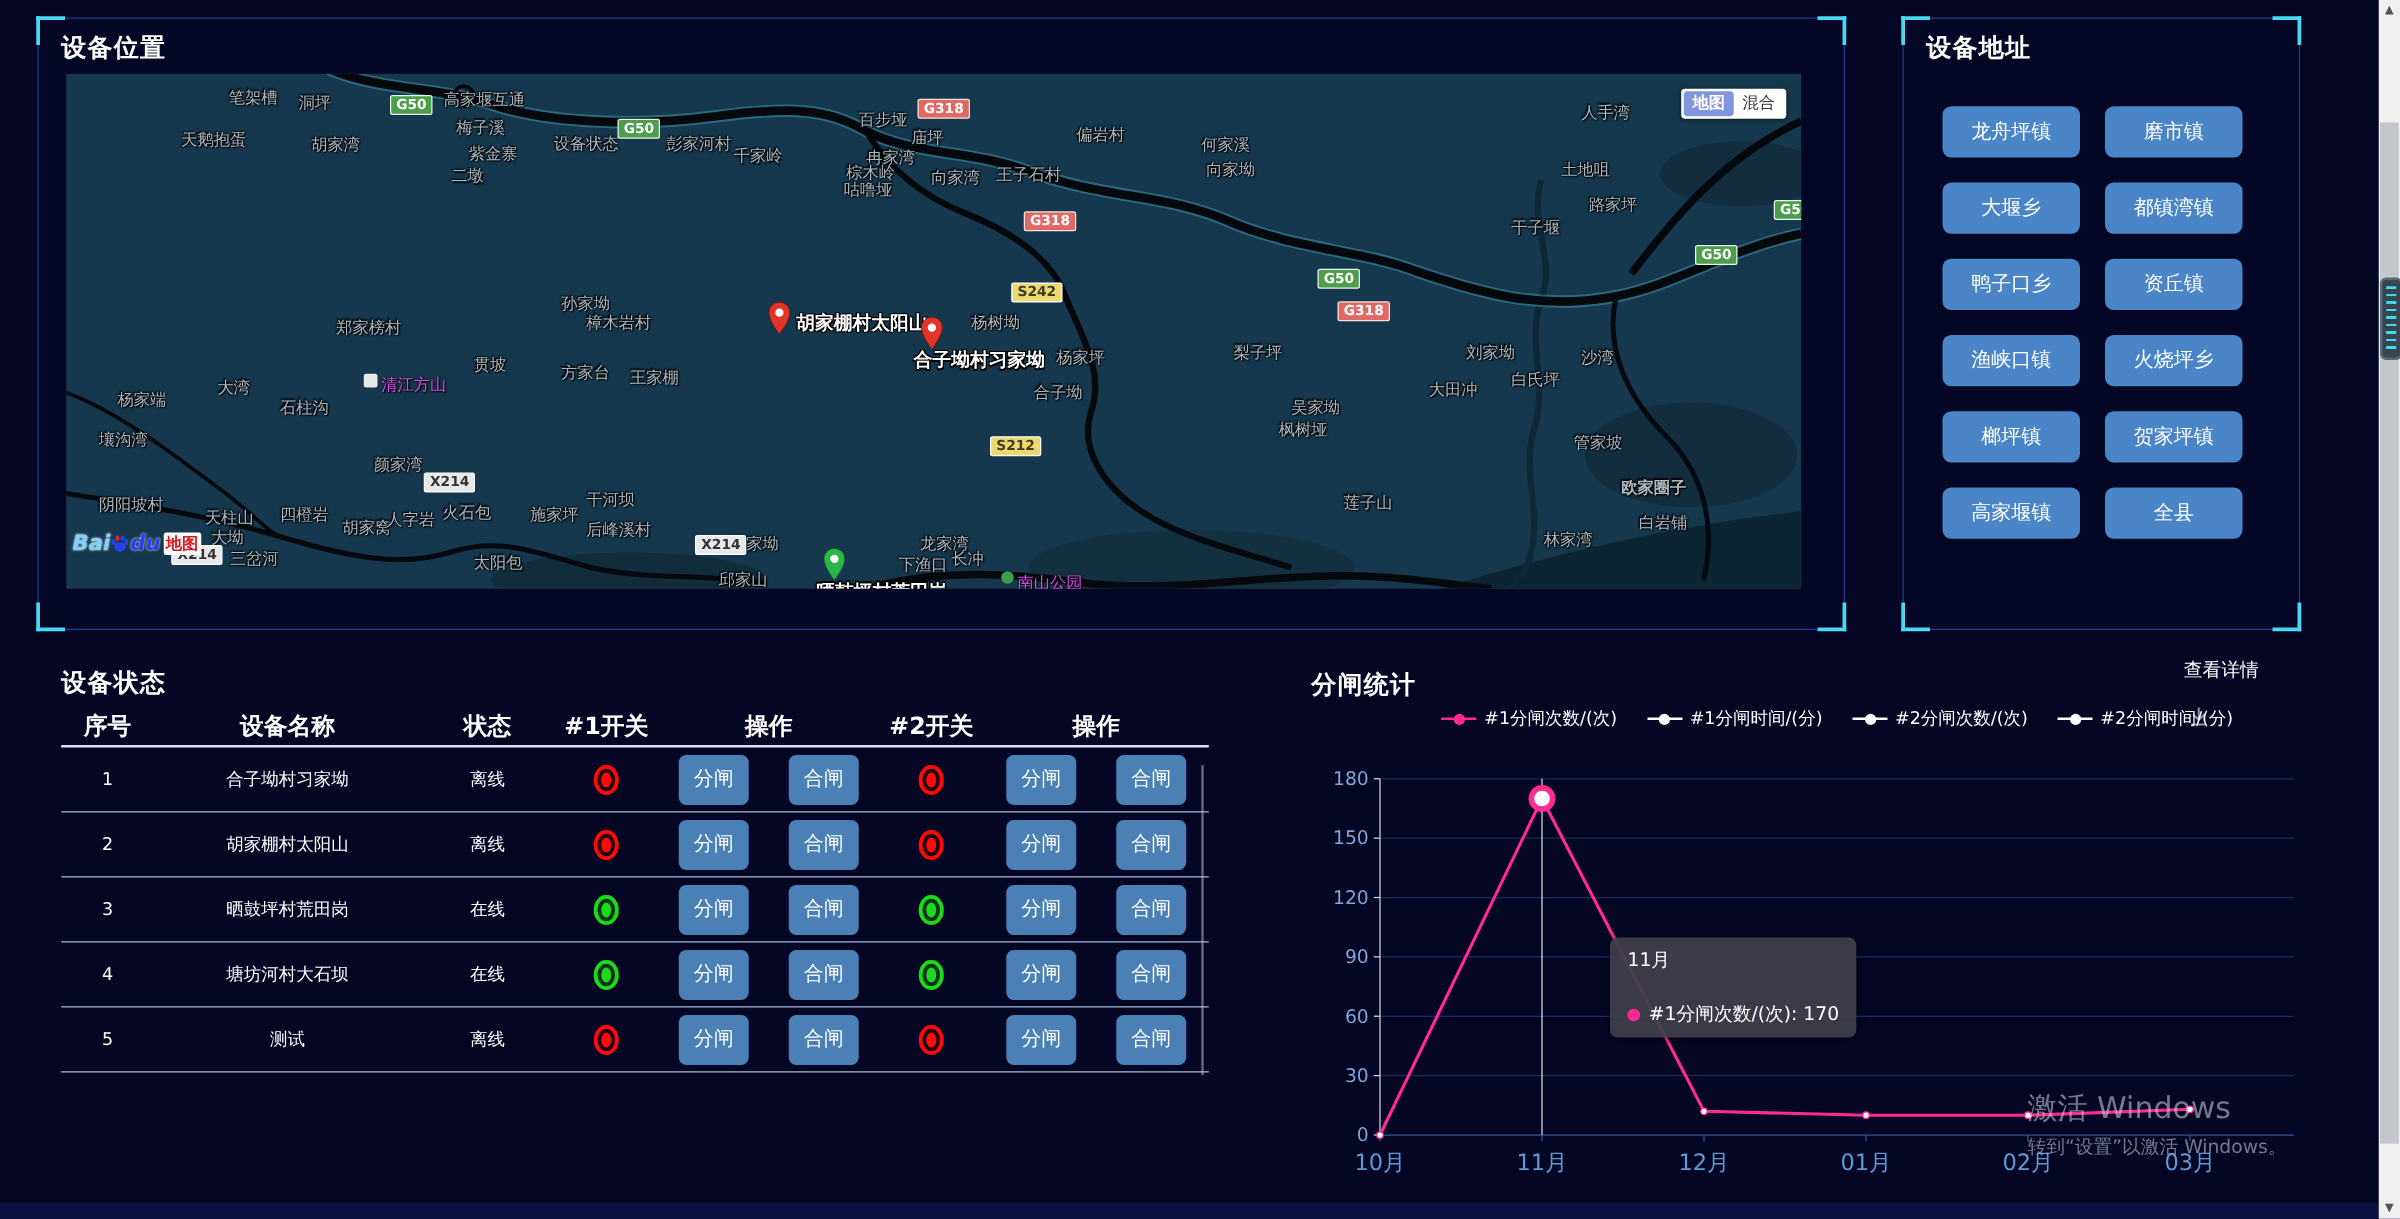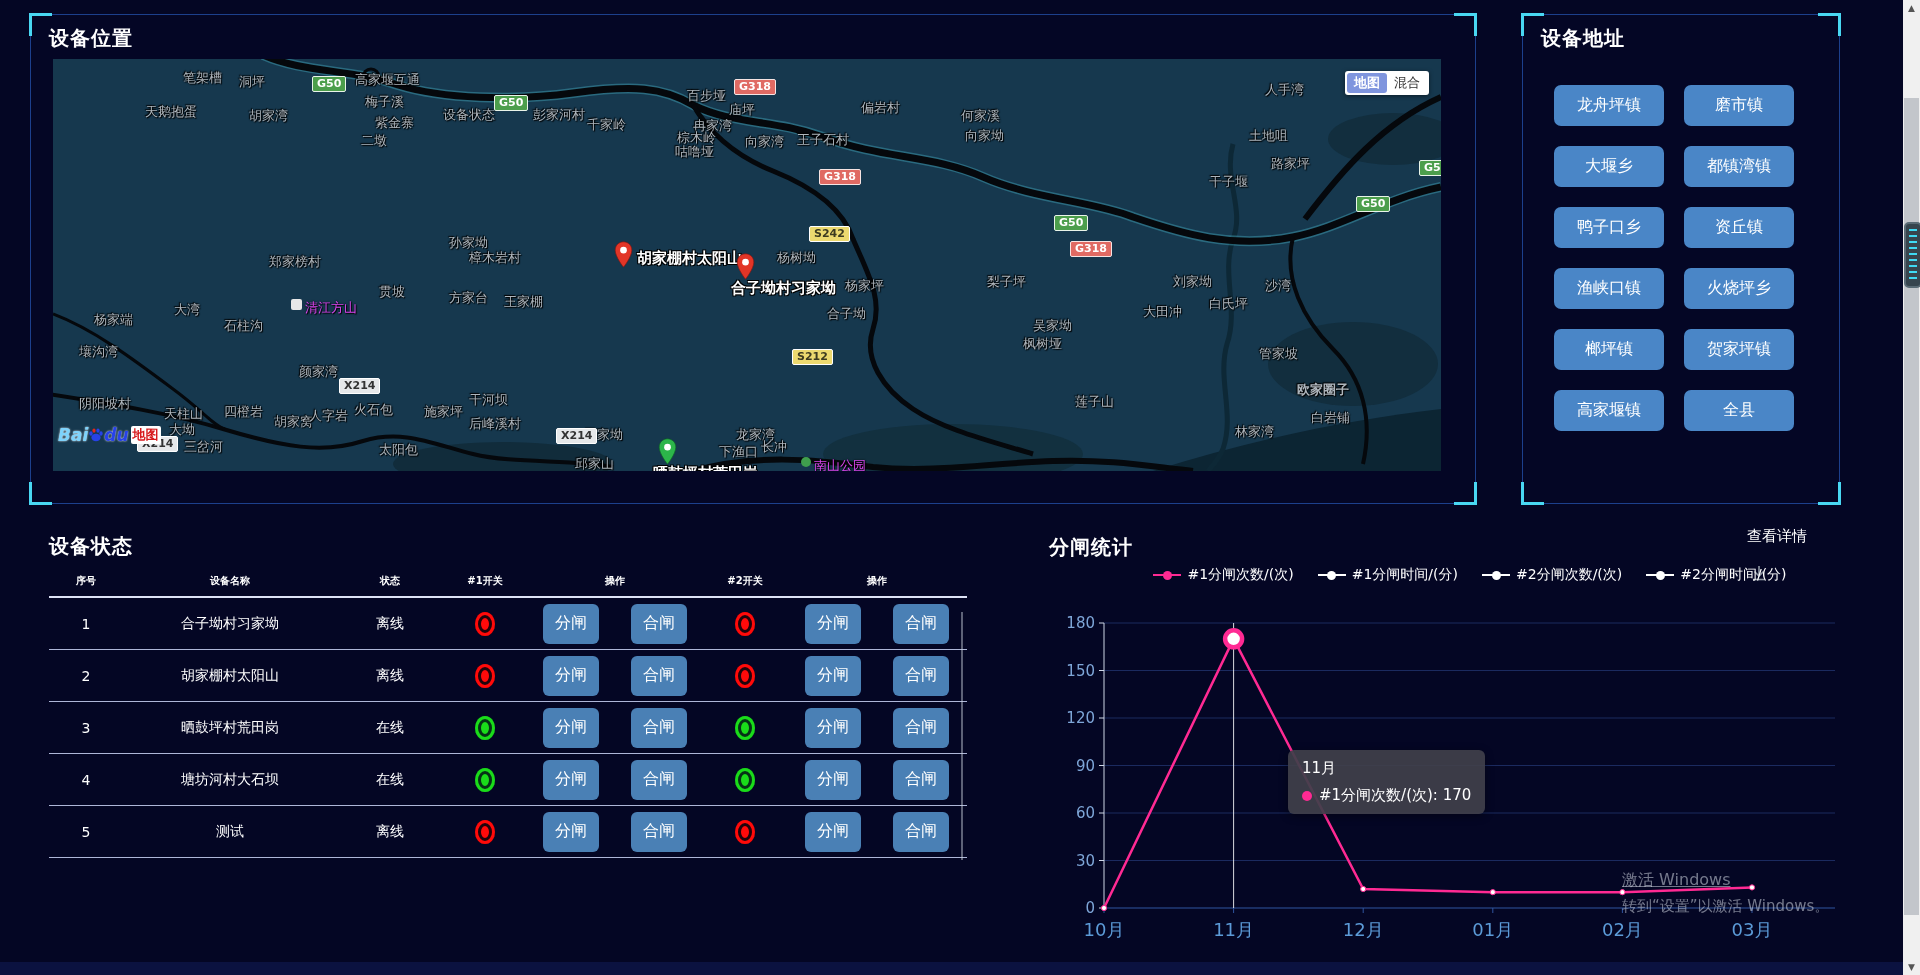--- a/index.html
+++ b/index.html
@@ -39,21 +39,21 @@
   .poi{position:absolute;display:flex;align-items:flex-start;gap:3px;font-size:13px;color:#d946ef;
     text-shadow:1px 1px 1px #000,0 0 2px #000;white-space:nowrap;}
   
   .addr-grid{position:absolute;left:31px;top:70px;width:254px;display:grid;
     grid-template-columns:110px 110px;column-gap:29px;row-gap:15px;gap:20px;}
   .addr-btn{width:110px;height:41px;background:#4a86c7;border:none;border-radius:7px;color:#fff;
     font-size:16px;font-family:inherit;cursor:pointer;}
   
   .tbl{position:absolute;left:49px;top:566px;width:918px;color:#fff;}
   .tbl-row{display:grid;grid-template-columns:74px 214px 106px 84px 176px 84px 180px;align-items:center;}
-  .tbl-head{font-size:10px;font-weight:bold;height:30px;}
+  .tbl-head{font-size:19px;font-weight:bold;height:30px;}
   .tbl-head > div{text-align:center;}
   .tbl-body .tbl-row{height:51px;border-bottom:1px solid #aeb6d8;font-size:14px;}
   .tbl-body .tbl-row:first-child{border-top:2px solid #dde2f5;}
   .cell{text-align:center;}
   .dot{width:20px;height:24px;border-radius:50%;margin:0 auto;}
   .dot.red{background:#ff0a0a;box-shadow:inset 0 0 0 3px #ff0a0a, inset 0 0 0 6px #20040c;}
   .dot.green{background:#1adb1a;box-shadow:inset 0 0 0 3px #1adb1a, inset 0 0 0 6px #063016;}
   .ops{display:flex;justify-content:center;gap:32px;}
   .op-btn{width:56px;height:40px;background:#4a80b5;border:none;border-radius:6px;color:#fff;
     font-size:16px;font-family:inherit;cursor:pointer;}
@@ -61,24 +61,24 @@
   .view-details{position:absolute;left:1747px;top:527px;font-size:15px;color:#fff;cursor:pointer;}
   .dl-icon{position:absolute;left:1750px;top:564px;cursor:pointer;}
   .legend{position:absolute;left:1100px;top:566px;width:740px;display:flex;justify-content:center;gap:24px;}
   .legend-item{display:flex;align-items:center;gap:6px;color:#fff;font-size:14px;white-space:nowrap;cursor:pointer;}
   .legend-icon{position:relative;width:28px;height:9px;}
   .legend-icon .ln{position:absolute;left:0;top:3.5px;width:28px;height:2px;}
   .legend-icon .dt{position:absolute;left:9.5px;top:0;width:9px;height:9px;border-radius:50%;}
   #chart-wrap{position:absolute;left:1060px;top:590px;width:800px;height:370px;}
   .tooltip{position:absolute;left:228px;top:160px;background:rgba(64,64,74,.93);border-radius:6px;
     padding:9px 14px;color:#fff;font-size:15px;box-shadow:0 2px 8px rgba(0,0,0,.4);white-space:nowrap;}
-  .tooltip .tt-row{display:flex;align-items:center;gap:7px;margin-top:8px;}
+  .tooltip .tt-row{display:flex;align-items:center;gap:7px;margin-top:24px;}
   .tt-dot{width:10px;height:10px;border-radius:50%;}
   .watermark{position:absolute;left:1622px;top:870px;color:rgba(210,215,225,.55);z-index:30;}
-  .watermark .w1{font-size:16px;text-decoration:underline;}
+  .watermark .w1{font-size:24px;}
   .watermark .w2{font-size:15px;margin-top:6px;}
   
   .vline{position:absolute;left:961px;top:612px;width:2px;height:248px;background:rgba(205,210,225,.45);}
   .bottom-strip{position:absolute;left:0;bottom:0;width:1920px;height:13px;background:#0b1240;}
   .scroll-track{position:absolute;right:0;top:0;width:17px;height:975px;background:#f0f0f0;z-index:40;}
   .scroll-arrow{position:absolute;left:0;width:17px;height:16px;color:#555;font-size:9px;line-height:16px;text-align:center;}
   .scroll-thumb{position:absolute;left:1px;top:98px;width:15px;height:817px;background:#c3c6cb;}
   .side-widget{position:absolute;left:1904px;top:222px;width:14px;height:62px;background:#37454e;
     border:2px solid #5a6b75;border-radius:5px;z-index:50;}
   .side-widget .dashes{position:absolute;left:3px;top:5px;right:3px;bottom:5px;

